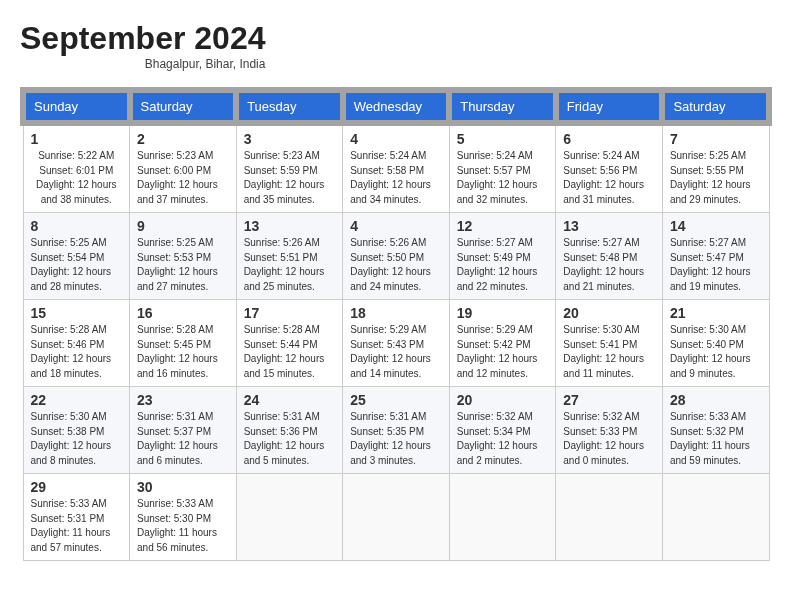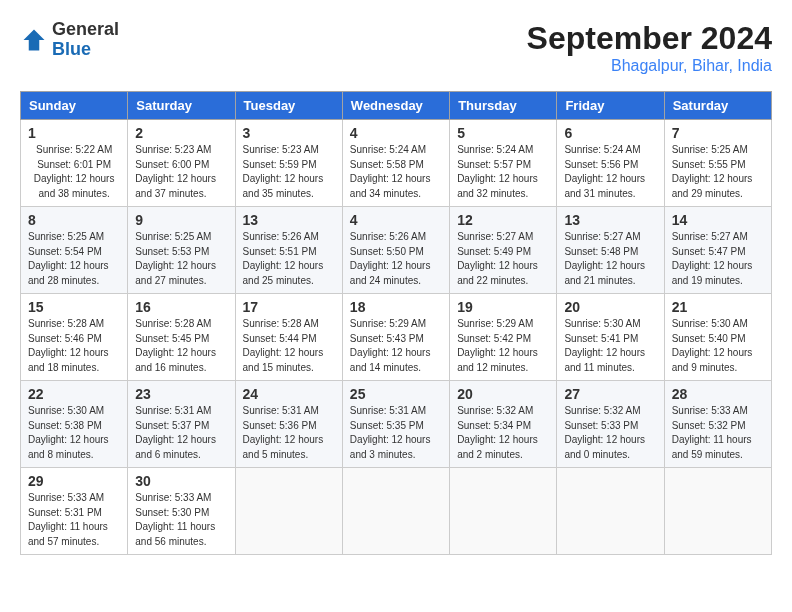--- a/index.html
+++ b/index.html
@@ -34,35 +34,35 @@
     }
     .title-block {
       text-align: right;
     }
     .month-title {
       font-size: 32px;
       font-weight: bold;
       color: #222;
     }
     .location {
-      font-size: 16px;
-      color: #3b82f6;
+      font-size: 12px;
+      color: #404040;
     }
     .calendar {
       width: 100%;
       border-collapse: collapse;
     }
     .calendar th {
       background: #2a6dd9;
       color: #fff;
       text-align: left;
       padding: 6px 8px;
       font-size: 13px;
-      font-weight: bold;
-      border: 1px solid #a3a3a3;
+      font-weight: normal;
+      border: 6px solid #a3a3a3;
     }
     .calendar td {
       vertical-align: top;
       padding: 5px 7px;
       border: 1px solid #ccc;
       width: 14.28%;
       min-height: 80px;
       font-size: 10.5px;
       color: #333;
       background: #fff;
@@ -82,29 +82,20 @@
       color: #333;
     }
     .empty-cell {
       background: #f9f9f9 !important;
     }
   </style>
 </head>
 <body>
 
 <div class="header">
-  <div class="logo">
-    <svg class="logo-icon" viewBox="0 0 32 32">
-      <polygon points="16,4 28,16 22,16 22,28 10,28 10,16 4,16" fill="#1a6bb5"></polygon>
-    </svg>
-    <div class="logo-text">
-      <span class="logo-general">General</span><br>
-      <span class="logo-blue">Blue</span>
-    </div>
-  </div>
   <div class="title-block">
     <div class="month-title">September 2024</div>
     <div class="location">Bhagalpur, Bihar, India</div>
   </div>
 </div>
 
 <table class="calendar">
   <thead>
     <tr>
     <th>Sunday</th>

